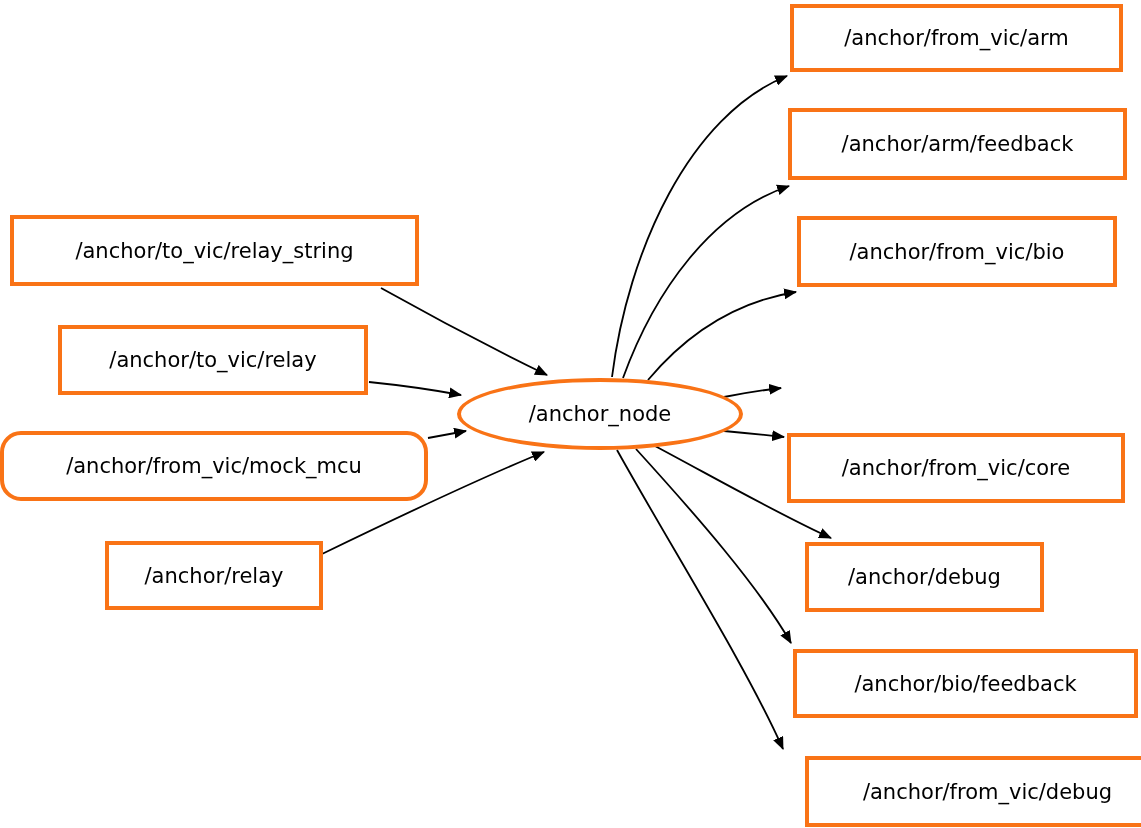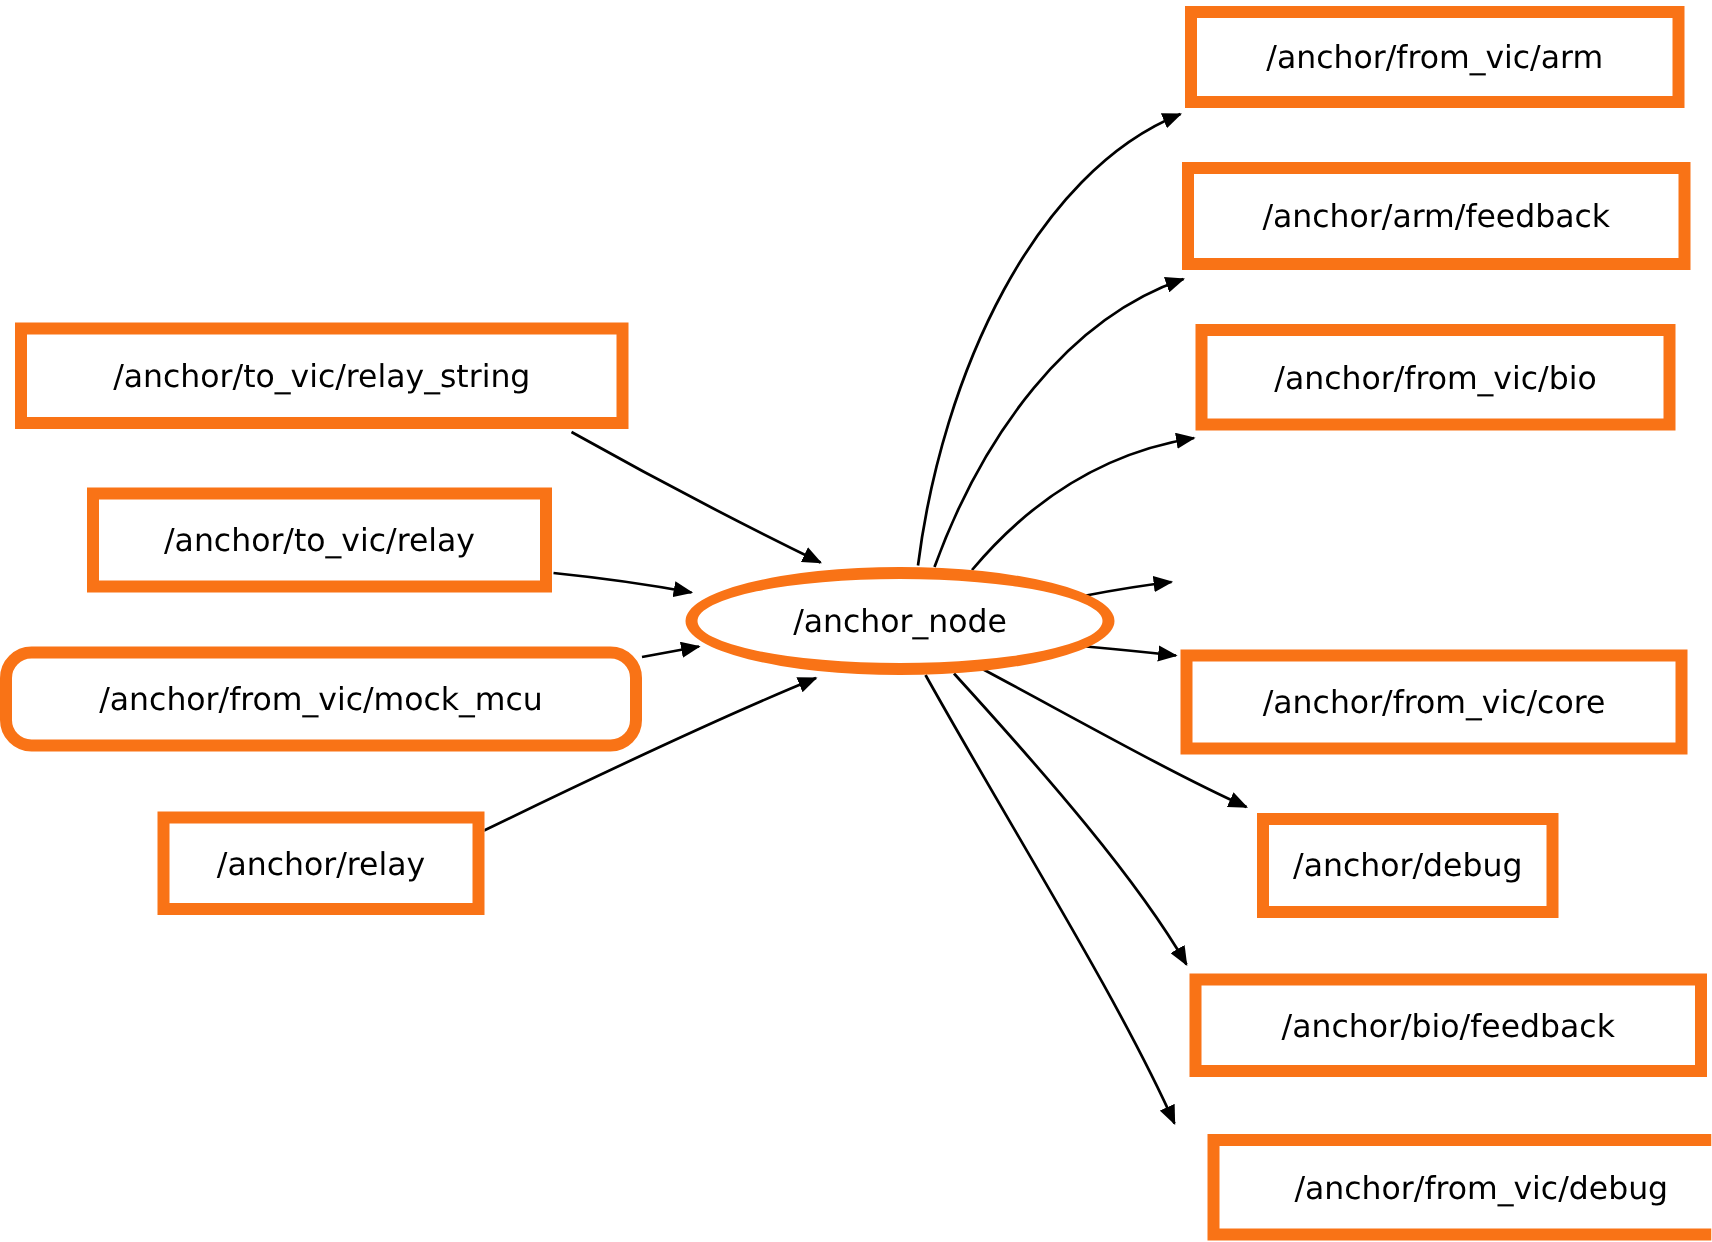--- a/index.html
+++ b/index.html
@@ -25,21 +25,21 @@
   }
   .edge {
     fill: none;
     stroke: #000000;
     stroke-width: 1.8;
   }
   .gnode {
     position: absolute;
     box-sizing: border-box;
     background: #ffffff;
-    border: 8px solid #f97316;
+    border: 4px solid #f97316;
     display: flex;
     align-items: center;
     justify-content: center;
     font-size: 21px;
     white-space: nowrap;
     text-align: center;
   }
   .gnode.ellipse {
     border-radius: 50%;
   }
@@ -93,21 +93,21 @@
   </div>
   <div class="gnode" style="left:788px; top:108px; width:339px; height:72px;">
     <span>/anchor/arm/feedback</span>
   </div>
   <div class="gnode" style="left:797px; top:216px; width:320px; height:71px;">
     <span>/anchor/from_vic/bio</span>
   </div>
   <div class="gnode" style="left:787px; top:433px; width:338px; height:70px;">
     <span>/anchor/from_vic/core</span>
   </div>
-  <div class="gnode" style="left:838px; top:542px; width:201px; height:70px;">
+  <div class="gnode" style="left:805px; top:542px; width:239px; height:70px;">
     <span>/anchor/debug</span>
   </div>
   <div class="gnode" style="left:793px; top:649px; width:345px; height:69px;">
     <span>/anchor/bio/feedback</span>
   </div>
   <div class="gnode" style="left:773px; top:756px; width:365px; height:71px;margin-left:32px;">
     <span>/anchor/from_vic/debug</span>
   </div>
 
 </div>

